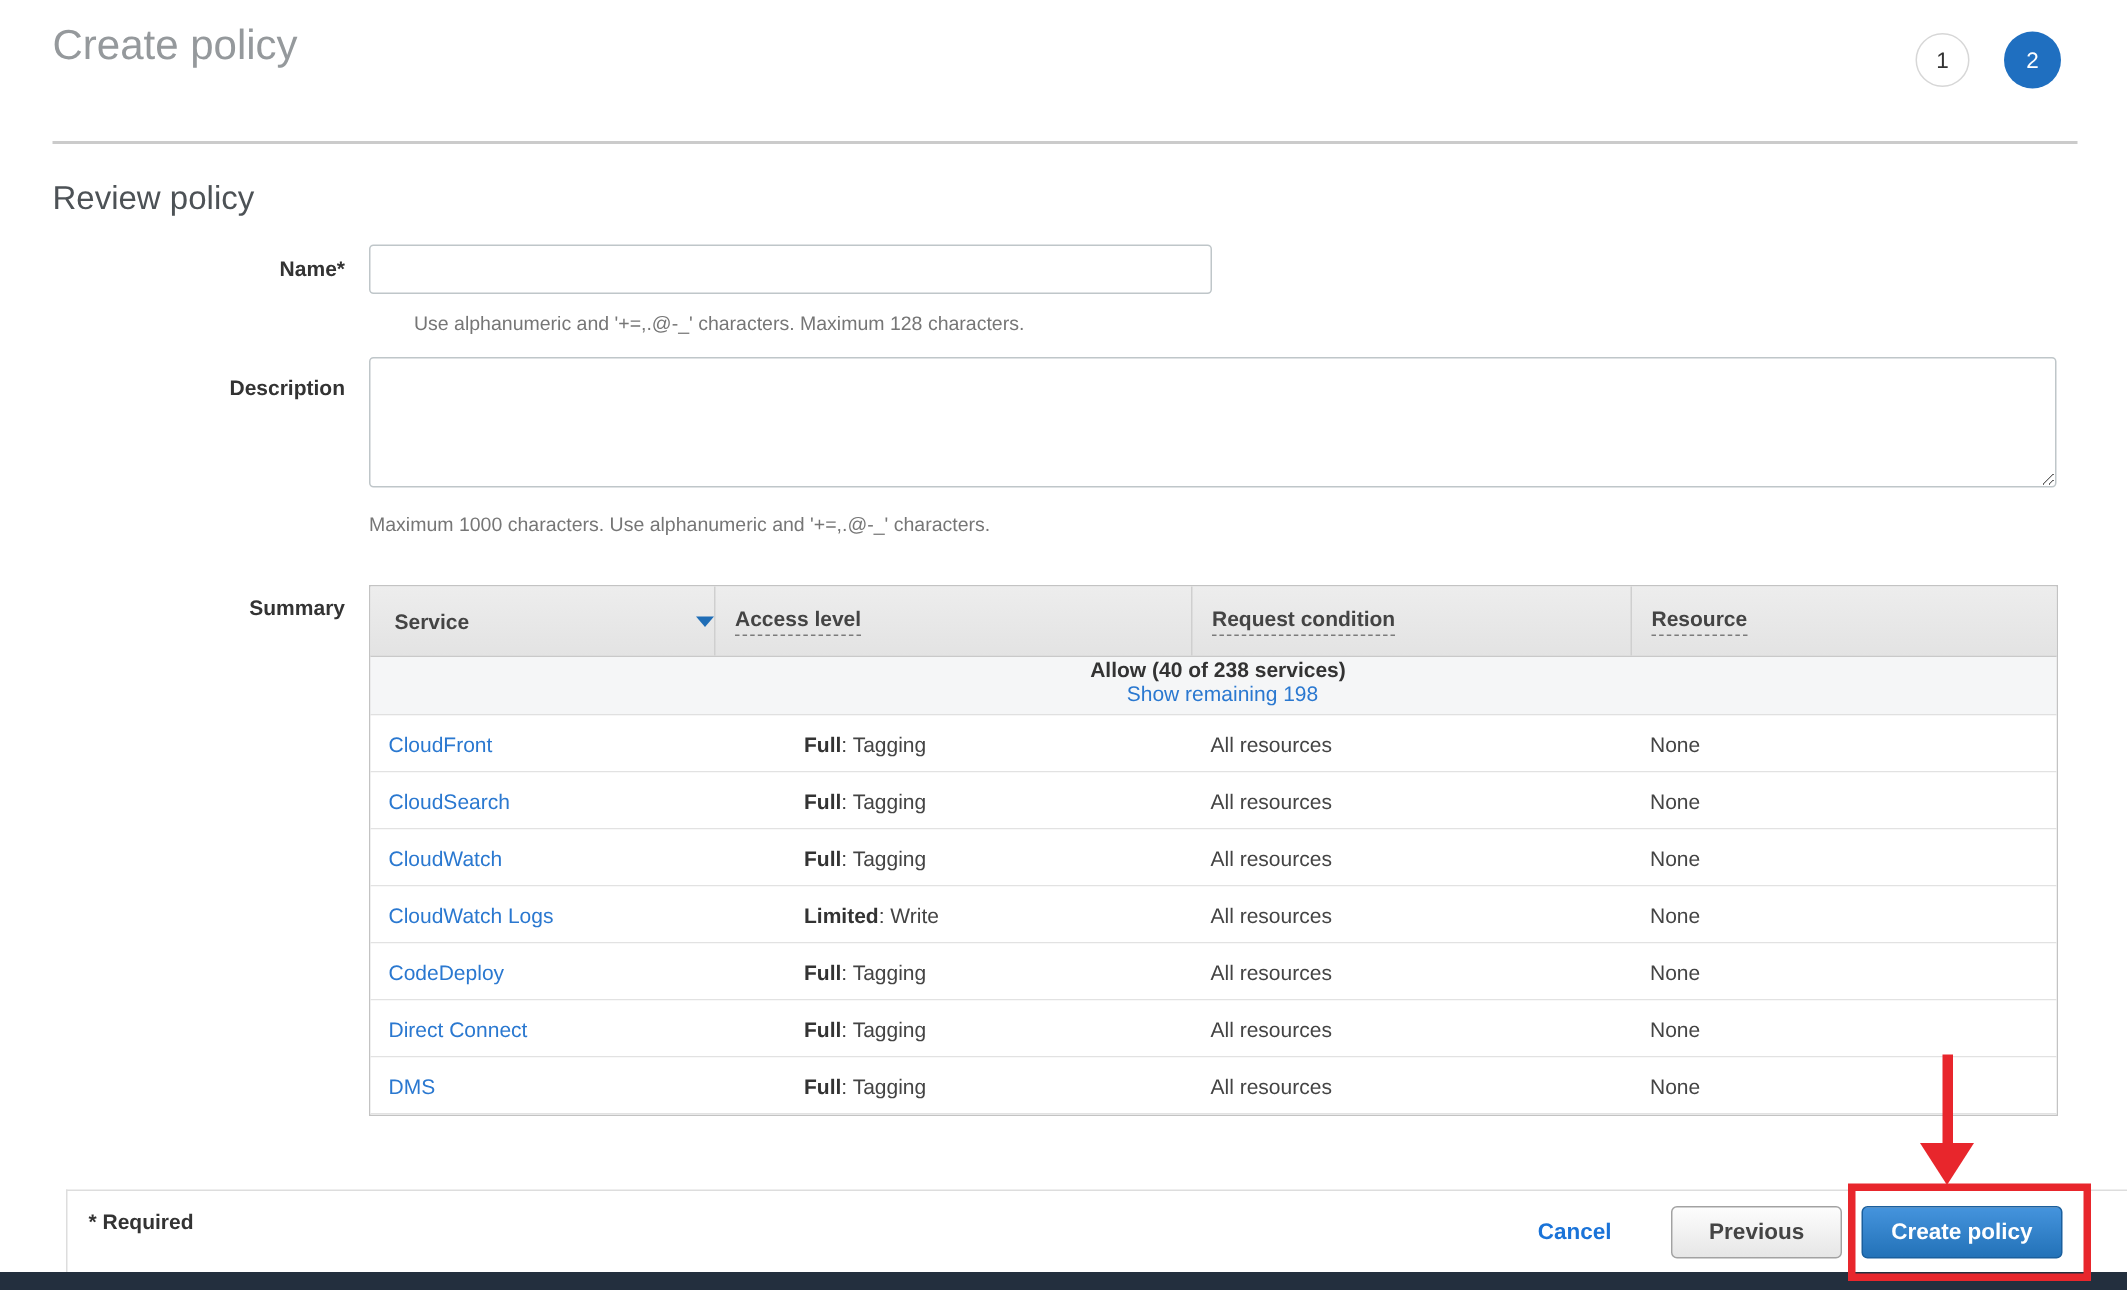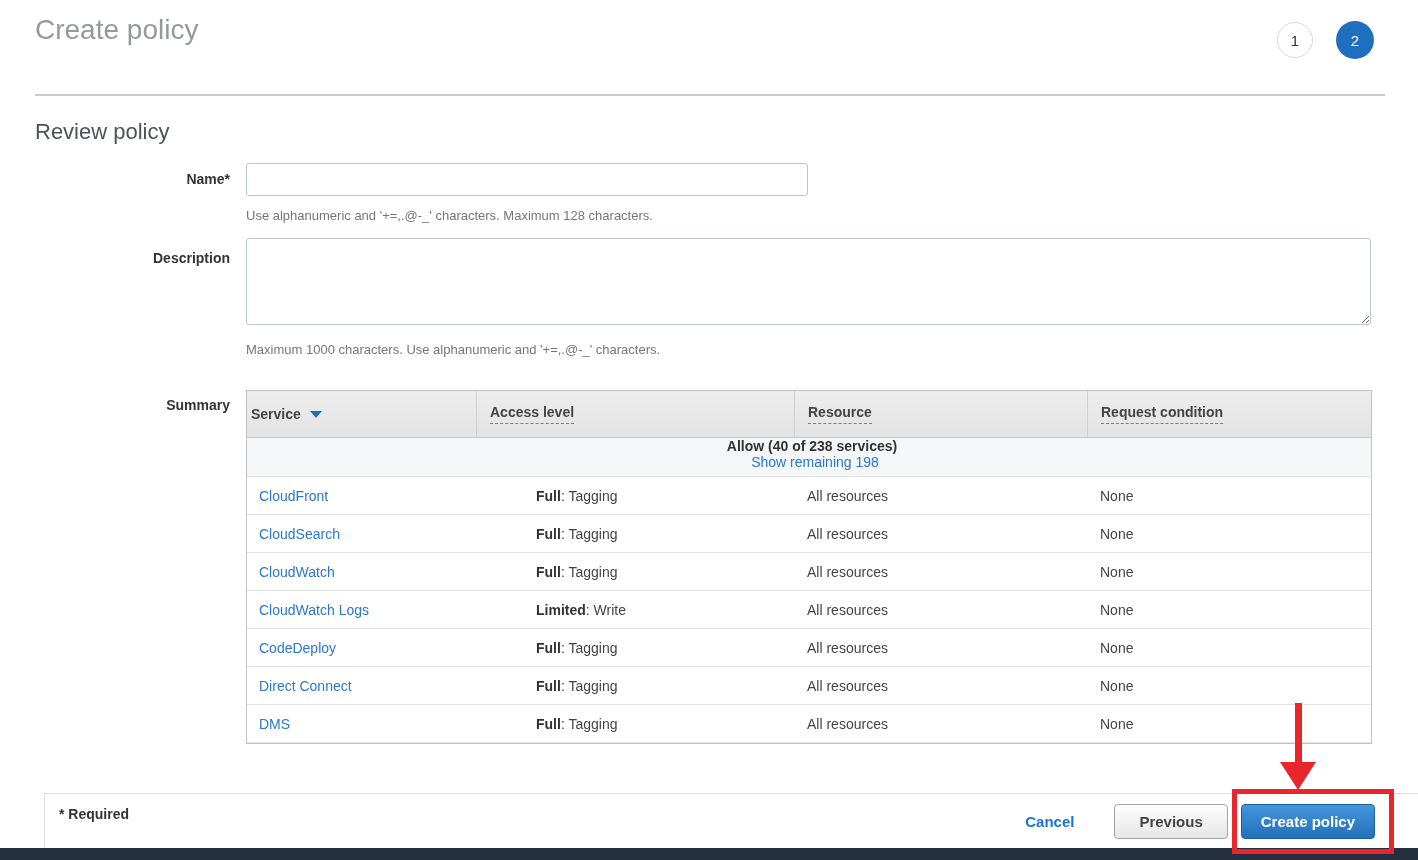--- a/index.html
+++ b/index.html
@@ -48,21 +48,21 @@
     font-family:"Liberation Sans", sans-serif; color:#333; background:#fff;
   }
   .desc-textarea {
     position:absolute; left:246px; top:238px; width:1125px; height:87px;
     border:1px solid #bfc6c9; border-radius:3px; font-size:14px; padding:6px 8px;
     font-family:"Liberation Sans", sans-serif; color:#333; resize:both; background:#fff;
   }
   .helper {
     position:absolute; left:246px; font-size:13px; color:#767676;
   }
-  .helper-name { top:208px; }
+  .helper-name { top:208px;margin-left:30px; }
   .helper-desc { top:342px; }
   
   .summary-panel {
     position:absolute; left:246px; top:390px; width:1126px;
     border:1px solid #c3c3c3; background:#fff;
   }
   .filter-band {
     height:60px; background:linear-gradient(#e0e0e0,#dadada);
     padding:13px 12px; border-bottom:1px solid #c3c3c3;
   }
@@ -77,21 +77,21 @@
   .filter-box input::placeholder { color:#8d8d8d; }
   .thead {
     display:grid; grid-template-columns:229px 318px 293px 286px;
     height:47px; background:linear-gradient(#ededed,#e3e3e3);
     border-bottom:1px solid #c9c9c9;
   }
   .th {
     display:flex; align-items:center; font-size:14px; font-weight:bold; color:#444;
     padding-left:13px; border-left:1px solid #cfcfcf;
   }
-  .th:first-child { border-left:none; padding-left:4px; }
+  .th:first-child { border-left:none; padding-left:16px;justify-content:space-between; }
   .th .dotted { border-bottom:1px dashed #7b7b7b; padding-bottom:3px; }
   .sort-arrow {
     display:inline-block; width:0; height:0; margin-left:9px;
     border-left:6px solid transparent; border-right:6px solid transparent;
     border-top:7px solid #1f6db6;
   }
   .group-row {
     height:39px; background:#f5f6f7; display:flex; align-items:center;
     padding-left:12px; font-size:14px; border-bottom:1px solid #e0e0e0;flex-direction:column;
   }
@@ -179,24 +179,24 @@
 <div class="summary-panel">
   <div class="thead">
     <div class="th">
       <span>Service</span>
       <span class="sort-arrow"></span>
     </div>
     <div class="th">
       <span class="dotted">Access level</span>
     </div>
     <div class="th">
+      <span class="dotted">Request condition</span>
+    </div>
+    <div class="th">
       <span class="dotted">Resource</span>
-    </div>
-    <div class="th">
-      <span class="dotted">Request condition</span>
     </div>
   </div>
   <div class="group-row">
     <b>Allow (40 of 238 services)</b>
     <a class="link">Show remaining 198</a>
   </div>
   <div class="tbody" id="table-body">
   <div class="tr">
     <div class="td">
       <a class="link">CloudFront</a>

